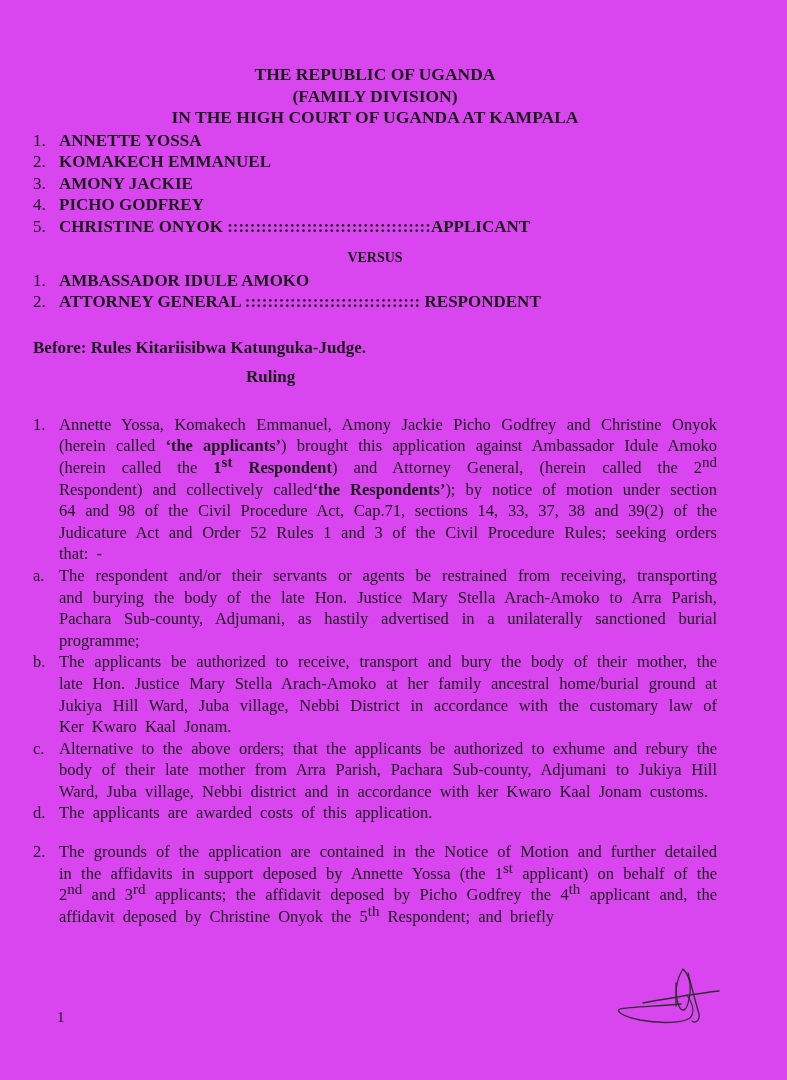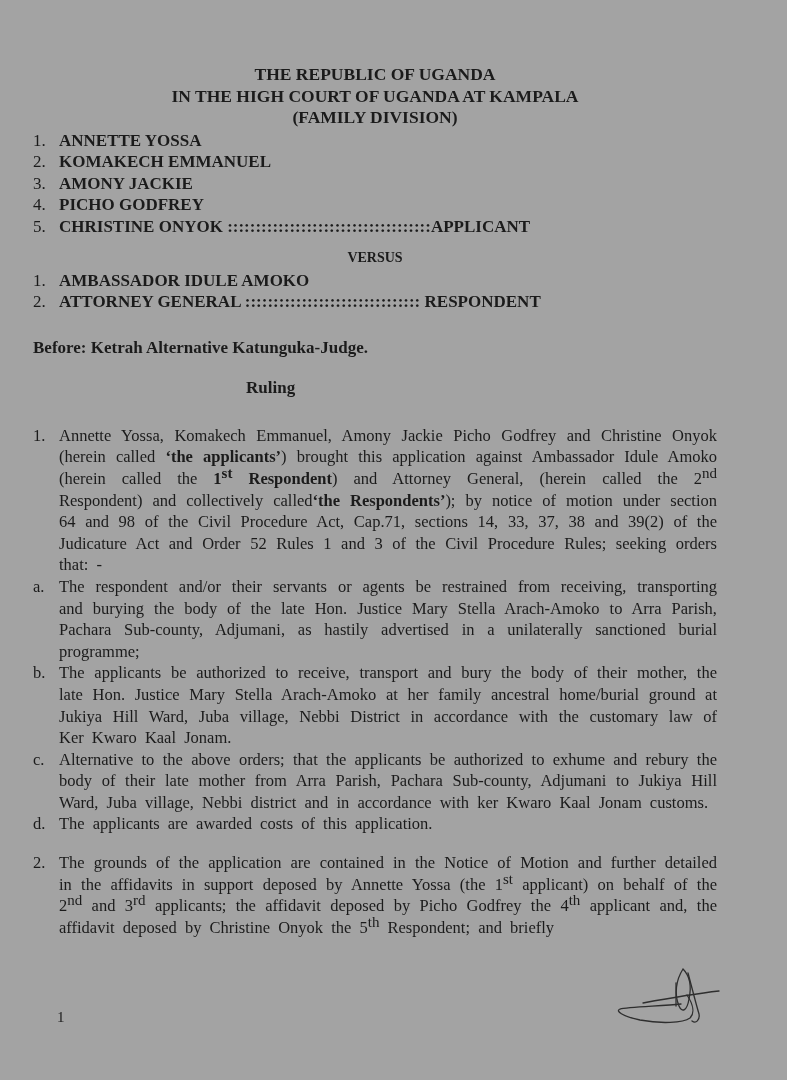--- a/index.html
+++ b/index.html
@@ -6,36 +6,36 @@
   body {
     width: 787px; height: 1080px;
     background: #ffffff;
     font-family: "Liberation Serif", serif;
     color: #1b1b1b;
     -webkit-font-smoothing: antialiased;
   }
   .page {
     position: relative;
     width: 787px; height: 1080px;
-    background: #a3a3a3;
+    background: #d946ef;
     overflow: hidden;
   }
   .content { padding: 64px 70px 0 33px; }
 
   .head { text-align: center; font-weight: bold; font-size: 17.5px; line-height: 21.6px; }
 
   .party-list { margin-top: 1px; }
   .party-row { display: flex; font-weight: bold; font-size: 17px; line-height: 21.5px; }
   .party-row .num { flex: 0 0 26px; font-weight: normal; }
   .party-row .pname { flex: 1; }
 
   .versus { text-align: center; font-weight: bold; font-size: 14px; line-height: 21.5px; margin-top: 10px; }
 
   .before { font-weight: bold; font-size: 17px; line-height: 21.5px; margin-top: 24px; }
-  .ruling { font-weight: bold; font-size: 17px; line-height: 21.5px; margin-top: 19px; padding-left: 213px; }
+  .ruling { font-weight: bold; font-size: 17px; line-height: 21.5px; margin-top: 8px; padding-left: 213px; }
 
   .para { display: flex; font-size: 16.5px; line-height: 21.6px; }
   .para .num { flex: 0 0 26px; }
   .para .txt { flex: 1; text-align: justify; word-spacing: 4px; }
   .p1 { margin-top: 26px; }
   .order { margin-top: 0; }
   .p2 { margin-top: 17px; }
 
   .b { font-weight: bold; }
   sup { font-size: 15px; line-height: 0; vertical-align: super; }
@@ -52,22 +52,22 @@
   .signature path { fill: none; stroke: #2e2e2e; stroke-width: 1.3; stroke-linecap: round; }
 </style>
 </head>
 <body>
 
 <div class="page">
   <div class="content">
 
     <div class="head">
       <div>THE REPUBLIC OF UGANDA</div>
+      <div>(FAMILY DIVISION)</div>
       <div>IN THE HIGH COURT OF UGANDA AT KAMPALA</div>
-      <div>(FAMILY DIVISION)</div>
     </div>
 
     <div class="party-list">
       <div class="party-row">
           <span class="num">1.</span>
           <span class="pname">ANNETTE YOSSA</span>
         </div>
       <div class="party-row">
           <span class="num">2.</span>
           <span class="pname">KOMAKECH EMMANUEL</span>
@@ -92,21 +92,21 @@
       <div class="party-row">
           <span class="num">1.</span>
           <span class="pname">AMBASSADOR IDULE AMOKO</span>
         </div>
       <div class="party-row">
           <span class="num">2.</span>
           <span class="pname"><span>ATTORNEY GENERAL</span><span> ::::::::::::::::::::::::::::::: </span><span>RESPONDENT</span></span>
         </div>
     </div>
 
-    <div class="before">Before: Ketrah Alternative Katunguka-Judge.</div>
+    <div class="before">Before: Rules Kitariisibwa Katunguka-Judge.</div>
 
     <div class="ruling">Ruling</div>
 
     <div class="para p1">
       <span class="num">1.</span>
       <span class="txt"><span>Annette Yossa, Komakech Emmanuel, Amony Jackie Picho Godfrey and Christine Onyok (herein called </span><span class="b">‘the applicants’</span><span>) brought this application against Ambassador Idule Amoko (herein called the </span><span class="b">1</span><sup class="b">st</sup><span class="b"> Respondent</span><span>) and Attorney General, (herein called the 2</span><sup>nd</sup><span> Respondent) and collectively called</span><span class="b">‘the Respondents’</span><span>); by notice of motion under section 64 and 98 of the Civil Procedure Act, Cap.71, sections 14, 33, 37, 38 and 39(2) of the Judicature Act and Order 52 Rules 1 and 3 of the Civil Procedure Rules; seeking orders that: -</span></span>
     </div>
 
     <div>
       <div class="para order">

